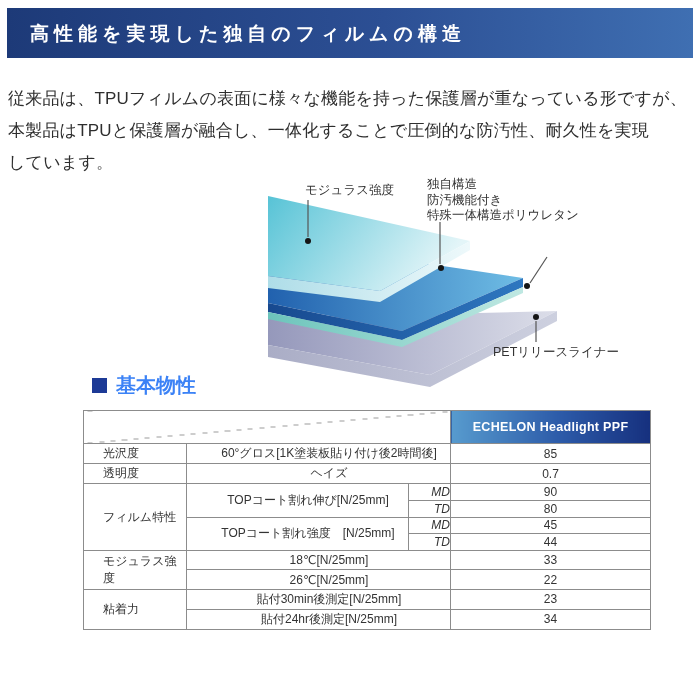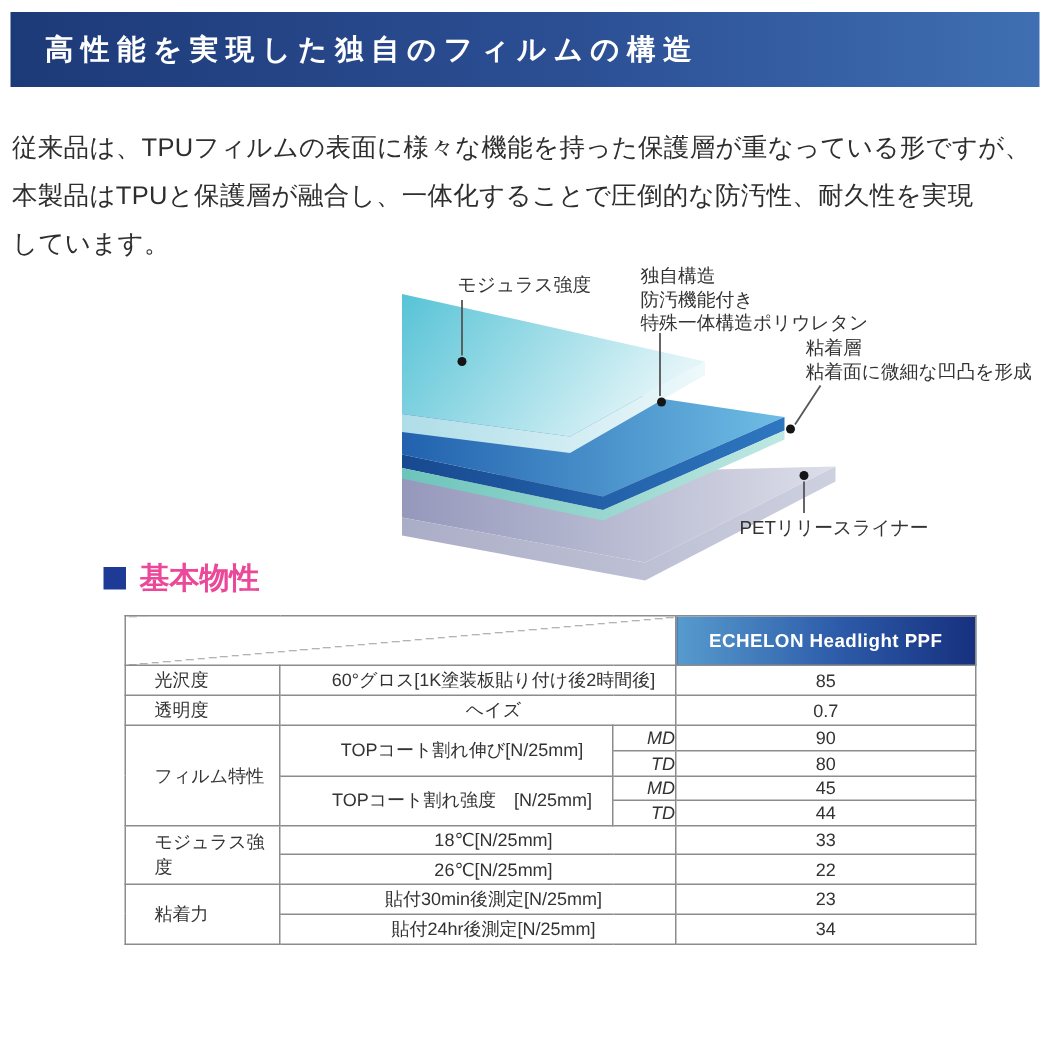--- a/index.html
+++ b/index.html
@@ -19,21 +19,21 @@
 
   
   #diagram-svg{position:absolute;left:240px;top:180px;width:460px;height:215px;}
   .dlabel{position:absolute;font-size:12.5px;line-height:15.5px;color:#333;white-space:nowrap;}
   #lbl-protective{left:305px;top:183px;}
   #lbl-unique{left:427px;top:177px;}
   #lbl-adhesive{left:537px;top:225px;}
   #lbl-liner{left:493px;top:345px;}
 
   
-  #heading{position:absolute;left:69px;top:372px;font-size:20px;font-weight:700;color:#ec4899;}
+  #heading{position:absolute;left:92px;top:372px;font-size:20px;font-weight:700;color:#3b82f6;}
   #heading .sq{display:inline-block;width:15px;height:15px;background:#1d3a96;margin-right:9px;
                transform:translateY(1px);}
 
   
   #tbl{position:absolute;left:83px;top:410px;width:567px;height:220px;
        border-collapse:collapse;table-layout:fixed;font-size:12px;color:#333;}
   #tbl td{border:1px solid #8c8c8c;padding:0;vertical-align:middle;}
   #tbl tr.hdr{height:33px;}
   #tbl td.diag{background-image:linear-gradient(to bottom right,
                transparent 49.65%, #9a9a9a 49.65%, #9a9a9a 50.35%, transparent 50.35%);}
@@ -114,24 +114,20 @@
       <circle cx="536" cy="317" r="3"></circle>
     </g>
   </svg>
 
   <div class="dlabel" id="lbl-protective">モジュラス強度</div>
   <div class="dlabel" id="lbl-unique">
     <div>独自構造</div>
     <div>防汚機能付き</div>
     <div>特殊一体構造ポリウレタン</div>
   </div>
-  <div class="dlabel" id="lbl-adhesive">
-    <div>粘着層</div>
-    <div>粘着面に微細な凹凸を形成</div>
-  </div>
   <div class="dlabel" id="lbl-liner">PETリリースライナー</div>
 
   <div id="heading">
     <span class="sq"></span><span>基本物性</span>
   </div>
 
   <table id="tbl">
     <colgroup>
         <col style="width:103px">
         <col style="width:222px">

